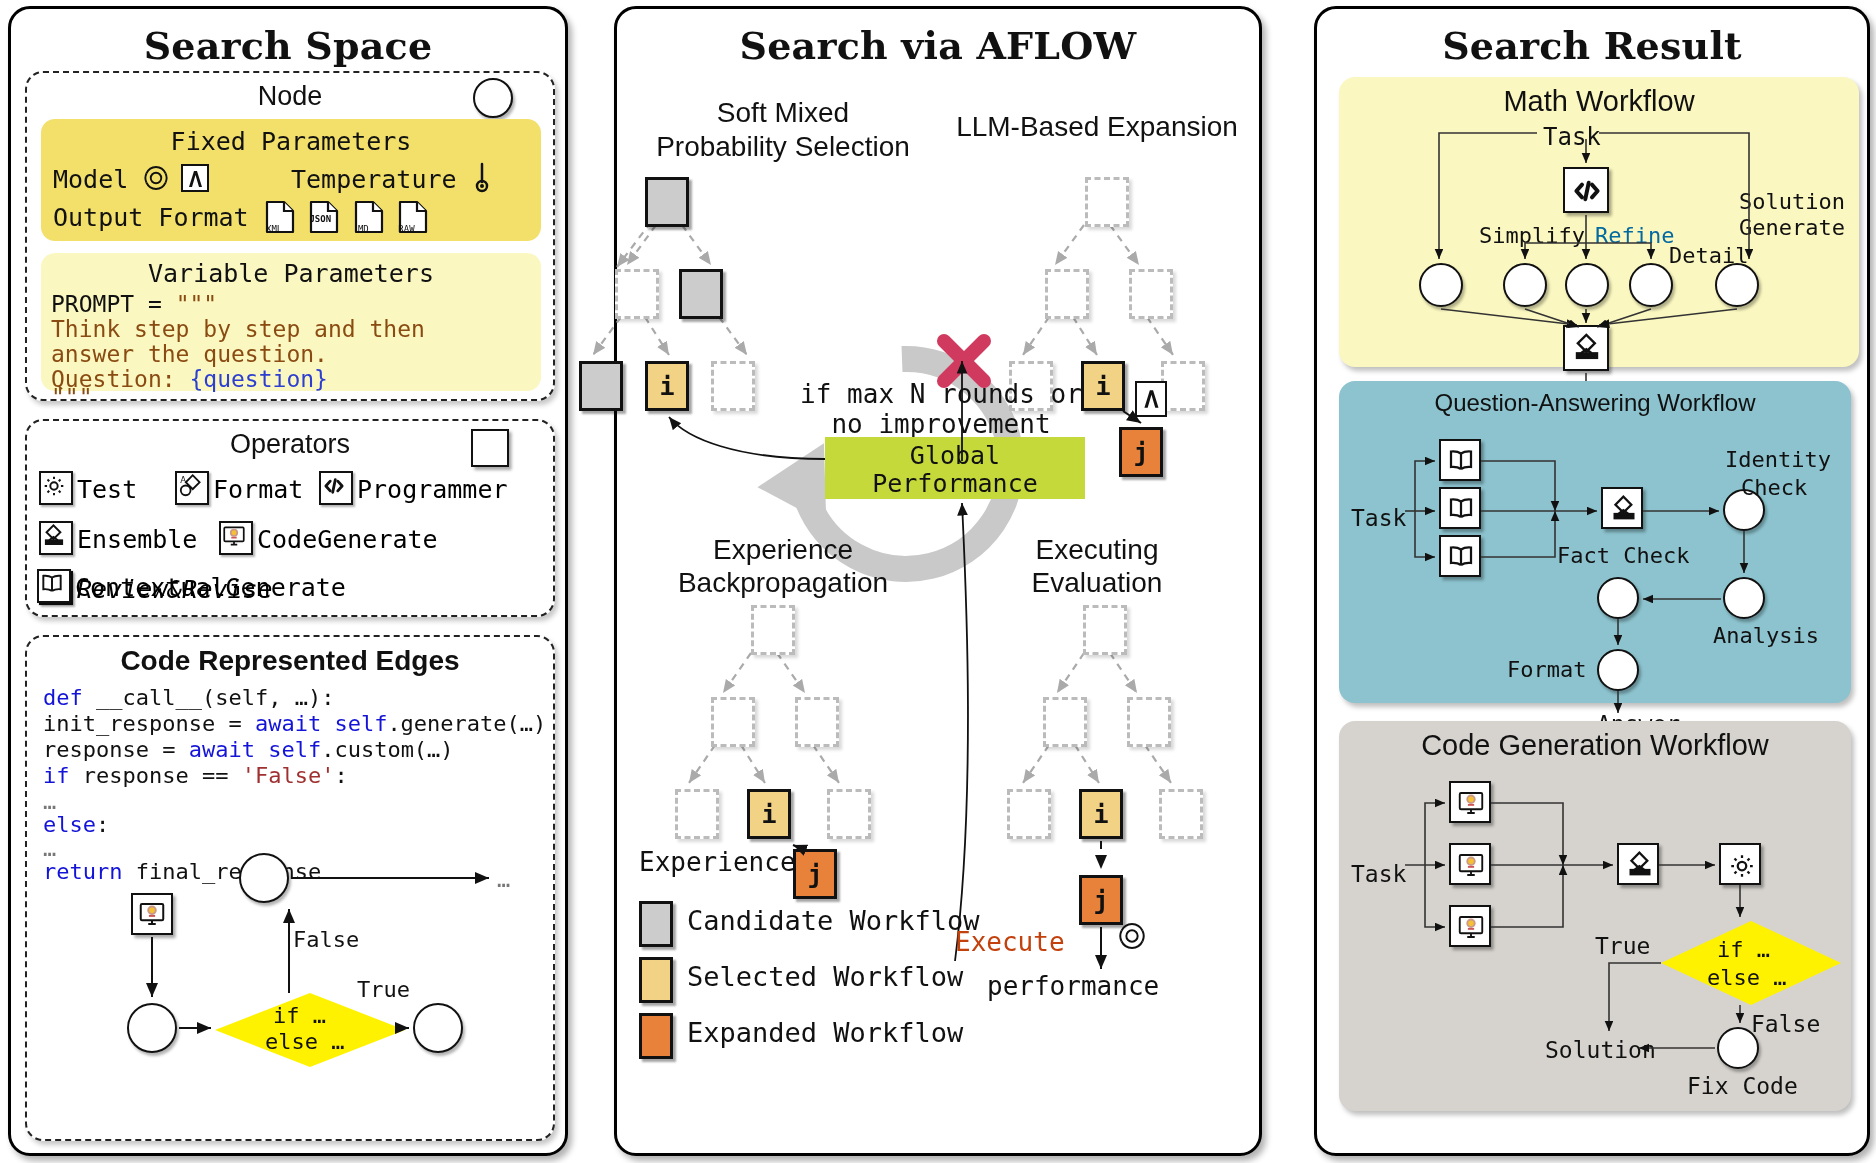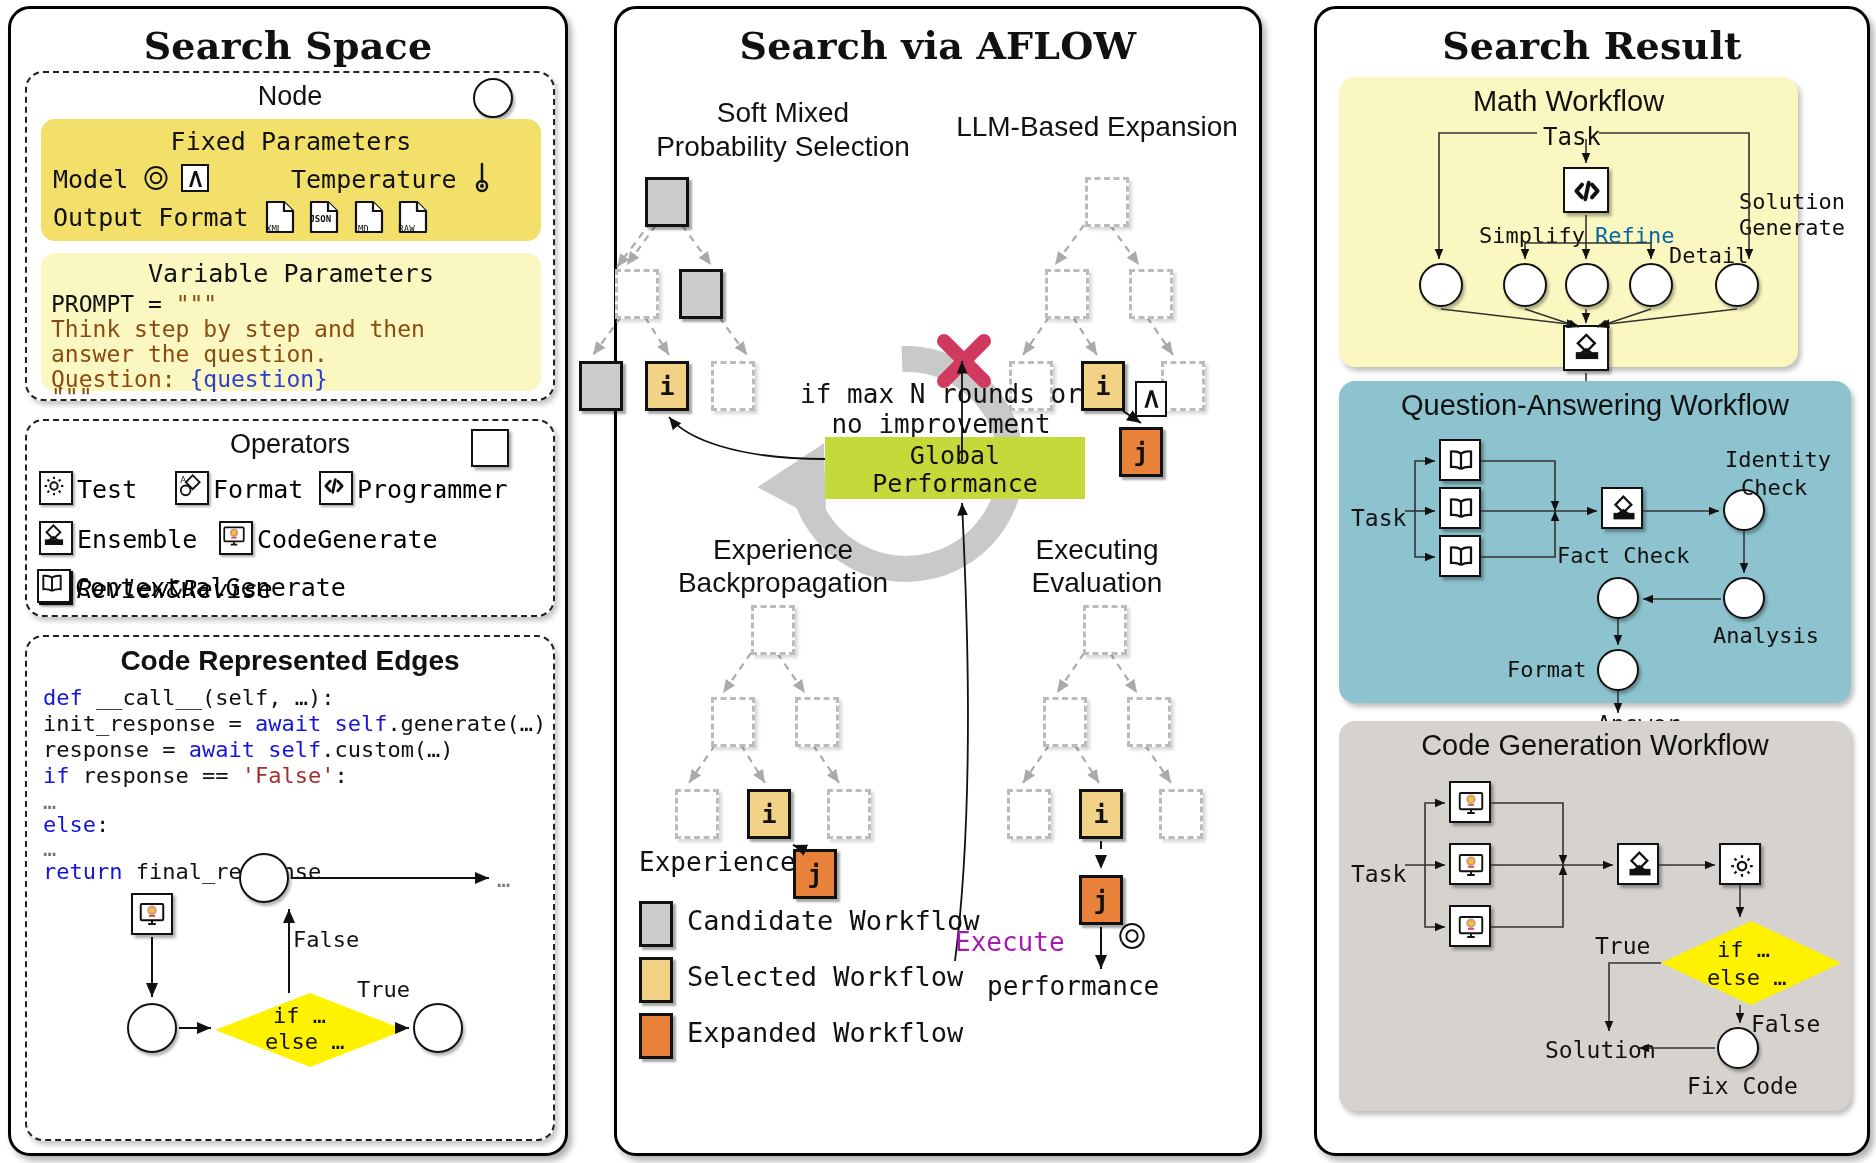--- a/index.html
+++ b/index.html
@@ -453,21 +453,21 @@
         <span class="lbl">j</span>
       </div>
     <svg class="ov" style="left:0;top:0;" width="648" height="1150">
       <g stroke="#111" stroke-width="2" fill="none" stroke-dasharray="8,6" marker-end="url(#ar3)">
         <path d="M484,832 L484,860"></path>
       </g>
       <g stroke="#111" stroke-width="2" fill="none" marker-end="url(#ar3)">
         <path d="M484,918 L484,960"></path>
       </g>
     </svg>
-    <div class="t mono" style="left:338px;top:918px;font-size:26px;color:#a21caf;">Execute</div>
+    <div class="t mono" style="left:338px;top:918px;font-size:26px;color:#c2410c;">Execute</div>
     <svg class="ov" style="left:498px;top:910px;" width="34" height="34" viewBox="0 0 24 24">
       <g fill="none" stroke="#111" stroke-width="1.4">
         <circle cx="12" cy="12" r="4"></circle>
         <path d="M12 3.5 A8.5 8.5 0 0 1 19.4 8.3"></path>
           <path d="M19.4 8.3 A8.5 8.5 0 0 1 19.4 15.7"></path>
         <path d="M19.4 15.7 A8.5 8.5 0 0 1 12 20.5"></path>
           <path d="M12 20.5 A8.5 8.5 0 0 1 4.6 15.7"></path>
         <path d="M4.6 15.7 A8.5 8.5 0 0 1 4.6 8.3"></path>
           <path d="M4.6 8.3 A8.5 8.5 0 0 1 12 3.5"></path>
       </g>
@@ -478,21 +478,21 @@
     <div class="t mono" style="left:70px;top:896px;font-size:27px;color:#111;">Candidate Workflow</div>
     <div class="legend-sw" style="left:22px;top:948px;background:#F2D285;"></div>
     <div class="t mono" style="left:70px;top:952px;font-size:27px;color:#111;">Selected Workflow</div>
     <div class="legend-sw" style="left:22px;top:1004px;background:#E8813A;"></div>
     <div class="t mono" style="left:70px;top:1008px;font-size:27px;color:#111;">Expanded Workflow</div>
   </div>
 
   <div class="panel" id="panel-right">
     <div class="panel-title" style="top:14px;">Search Result</div>
 
-    <div class="wfcard" style="left:22px;top:68px;width:459px;height:290px;background:#FAF7C0;">
+    <div class="wfcard" style="left:22px;top:68px;width:520px;height:290px;background:#FAF7C0;">
       <div class="wftitle" style="top:8px;font-size:29px;">Math Workflow</div>
 
       <div class="t mono" style="left:204px;top:46px;font-size:24px;color:#111;">Task</div>
       <div class="sqicon" style="left:224px;top:90px;width:46px;height:46px;">
         <svg class="ov" style="left:5px;top:5px;" width="34" height="34" viewBox="0 0 24 24">
             <g fill="none" stroke="#111" stroke-width="2.8" stroke-linecap="round" stroke-linejoin="round">
               <path d="M8.5 7.5 4.5 12l4 4.5"></path>
               <path d="M15.5 7.5 19.5 12l-4 4.5"></path>
               <path d="M13.2 6.2 10.8 17.8"></path>
             </g>
@@ -538,21 +538,21 @@
           <path d="M186,232 L240,250"></path>
           <path d="M247,232 L247,246"></path>
           <path d="M312,232 L258,250"></path>
           <path d="M398,232 L260,248"></path>
           <path d="M247,296 L247,316"></path>
         </g>
       </svg>
     </div>
 
     <div class="wfcard" style="left:22px;top:372px;width:512px;height:322px;background:#8CC3CE;">
-      <div class="wftitle" style="top:8px;font-size:29px;">Question-Answering Workflow</div>
+      <div class="wftitle" style="top:8px;font-size:24px;">Question-Answering Workflow</div>
 
       <div class="t mono" style="left:12px;top:124px;font-size:23px;color:#111;">Task</div>
 
       <div class="sqicon" style="left:100px;top:58px;width:42px;height:42px;background:#fff;">
         <svg class="ov" style="left:5px;top:5px;" width="30" height="30" viewBox="0 0 24 24">
             <g fill="none" stroke="#111" stroke-width="1.8">
               <path d="M12 6c-2.4-1.6-5-1.9-8-1.6v12.4c3-0.3 5.6 0 8 1.6"></path>
               <path d="M12 6c2.4-1.6 5-1.9 8-1.6v12.4c-3-0.3-5.6 0-8 1.6"></path>
               <path d="M12 6v12.4"></path>
             </g>

